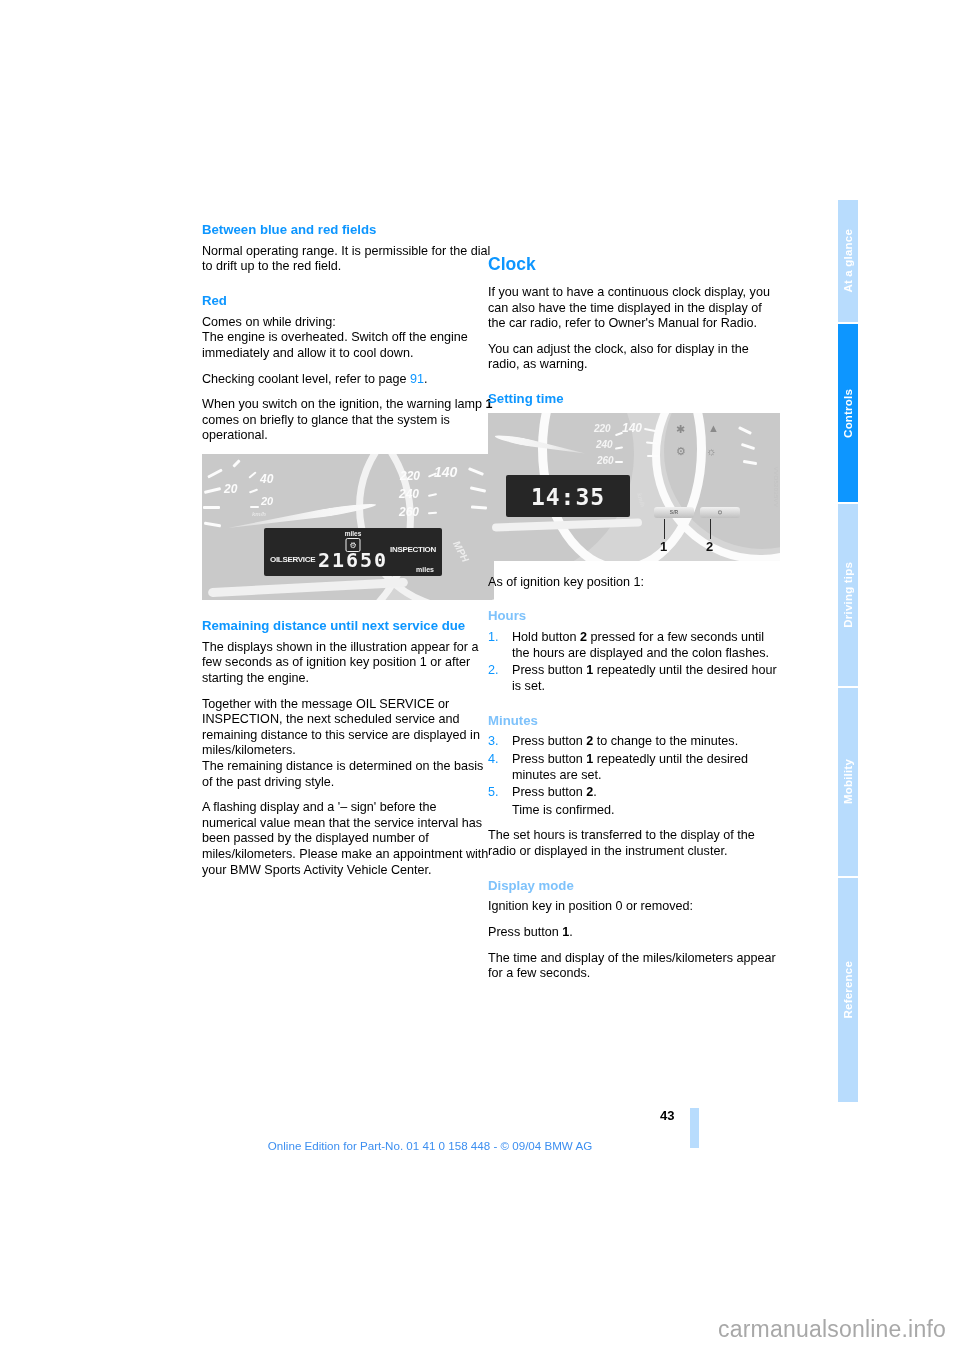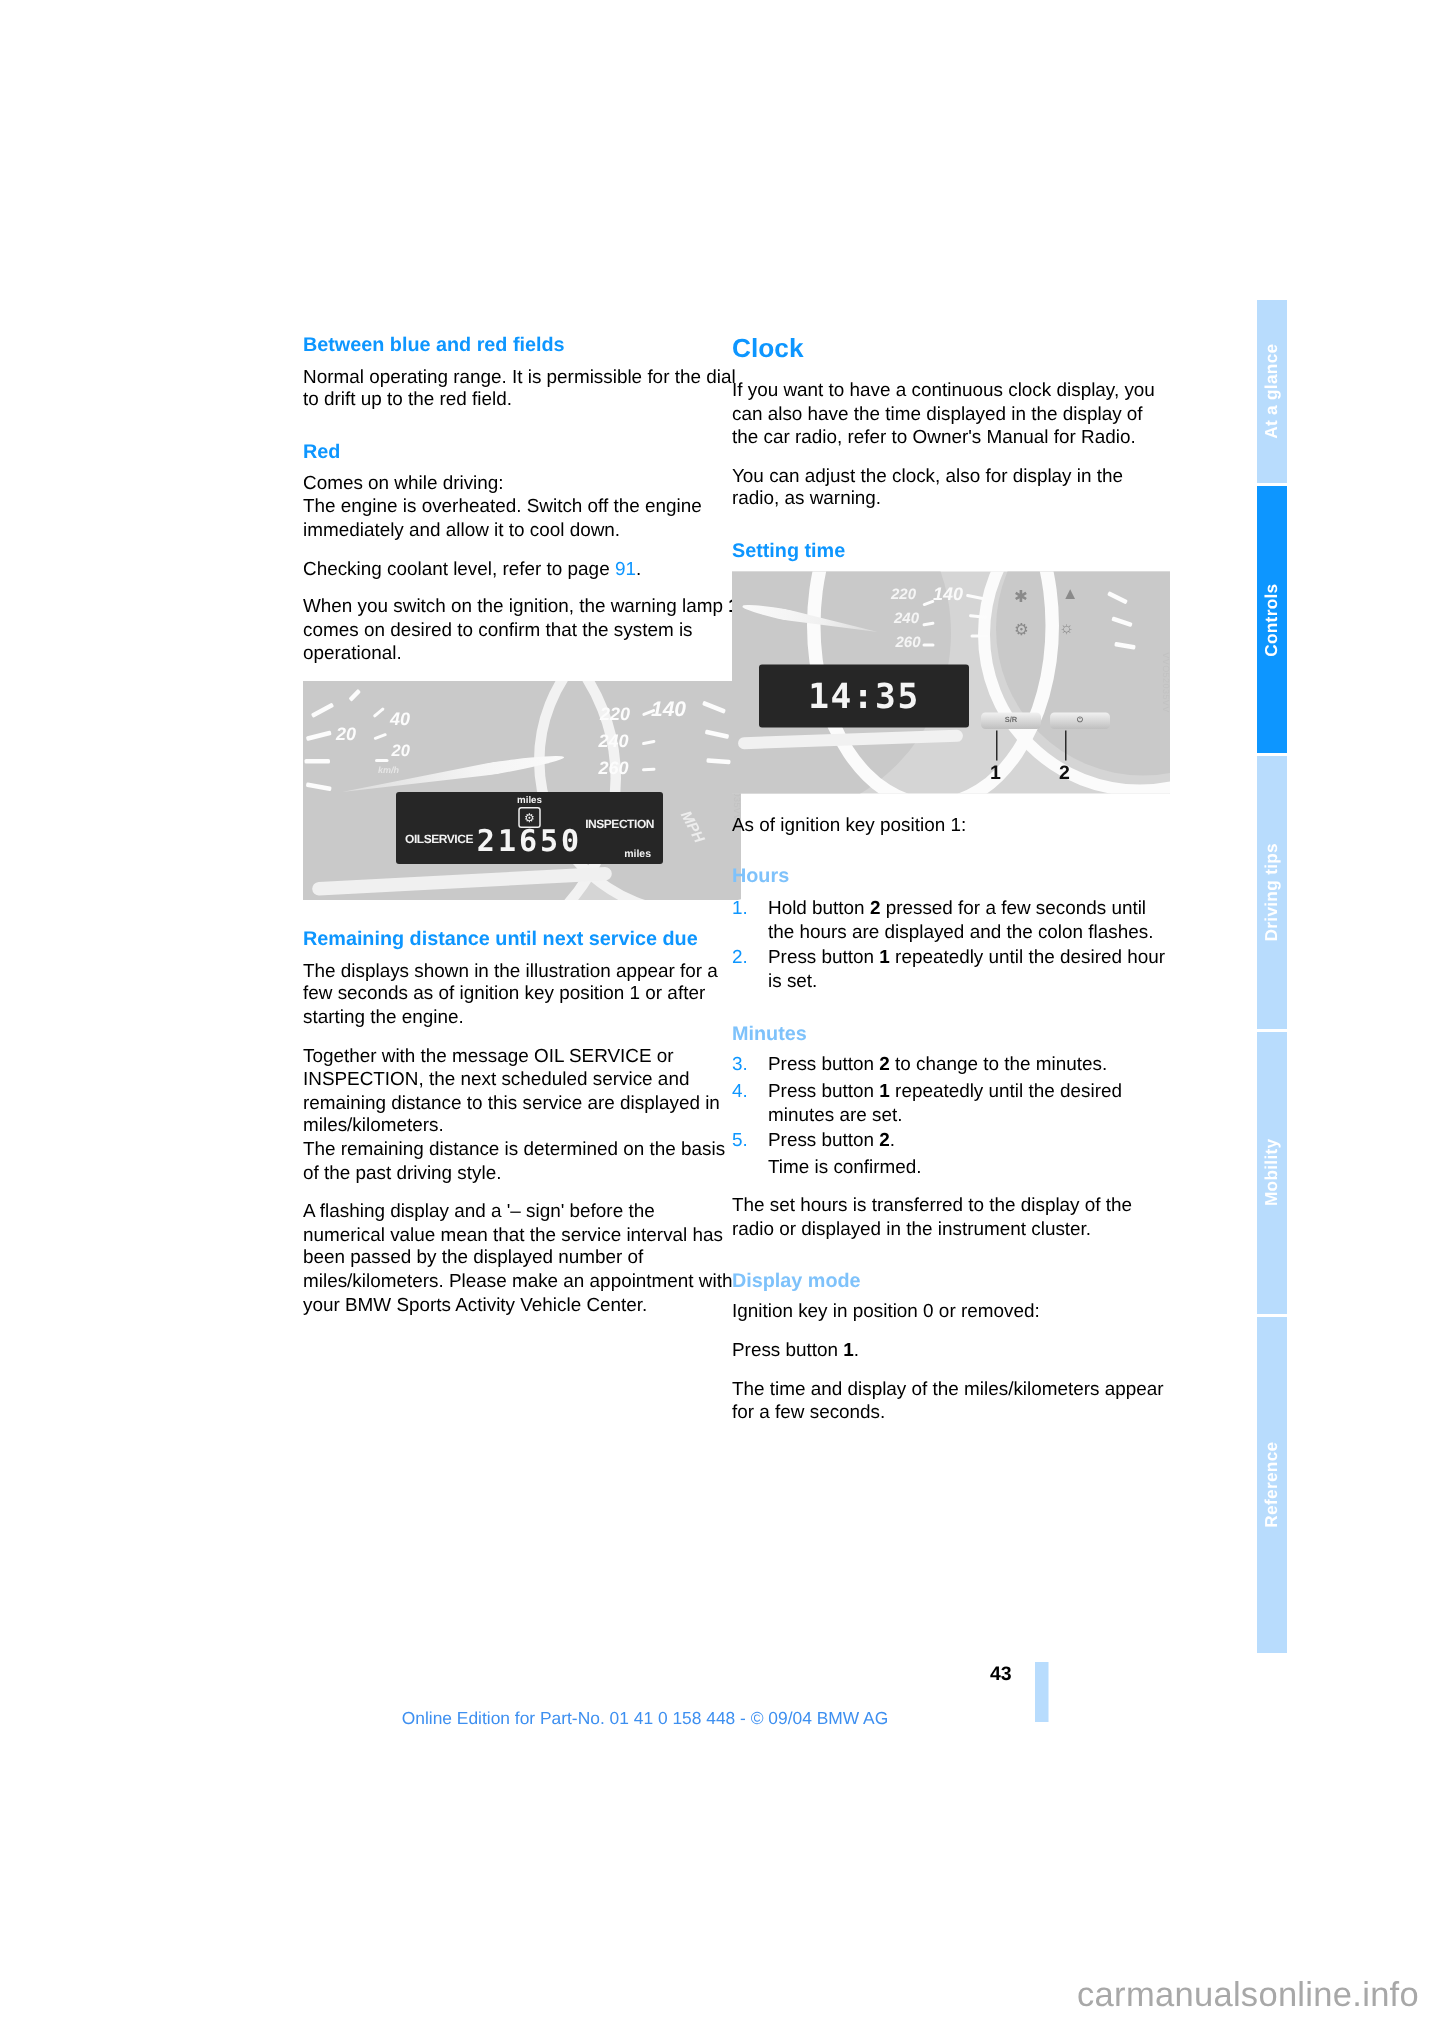--- a/index.html
+++ b/index.html
@@ -34,21 +34,21 @@
     font-weight:bold;
     color:#ffffff;
     letter-spacing:0.2px;
     white-space:nowrap;
   }
   .tab.active .tablabel { color:#ffffff; }
 
   
   .col { position:absolute; top:222px; width:292px; }
   .col-left  { left:170px;margin-left:32px; }
-  .col-right { left:488px; }
+  .col-right { left:488px;margin-top:32px; }
   h3.sub {
     font-size:13.2px;
     font-weight:bold;
     color:#0d96ff;
     margin:18px 0 6px 0;
     line-height:1.2;
   }
   h3.sub.pale { color:#7ec2fb; }
   h2.big {
     font-size:17.5px;
@@ -147,21 +147,21 @@
     transform:rotate(-9deg);
     background:linear-gradient(90deg,#dcdcdc 0%,#f4f4f4 60%,#fafafa 100%);
     clip-path:polygon(0 48%,74% 0,100% 18%,100% 82%,74% 100%);
   }
   .scale { position:absolute; font-style:italic; font-weight:bold; color:#fcfcfc; }
   .tick  { position:absolute; background:#fcfcfc; border-radius:1px; }
   .unit  { position:absolute; font-style:italic; font-weight:bold; color:#e6e6e6; font-size:6px; }
   .mph   { position:absolute; font-style:italic; font-weight:bold; color:#ededed; font-size:10px; }
 
   
-  .fig2 .lcd { left:18px; top:62px; width:140px; height:42px; }
+  .fig2 .lcd { left:18px; top:62px; width:124px; height:42px; }
   .lcd-time {
     position:absolute; left:50%; top:9px; transform:translateX(-50%);
     font-size:23px; font-weight:bold; color:#f4f4f4;
     font-family:"DejaVu Sans Mono", monospace; letter-spacing:1px;
   }
   .btn2 {
     position:absolute; height:11px; width:40px;
     background:linear-gradient(180deg,#f1f1f1,#bfbfbf);
     border-radius:3px;
     display:flex; align-items:center; justify-content:center;
@@ -227,21 +227,21 @@
 
     <h3 class="sub first">Between blue and red fields</h3>
     <p>Normal operating range. It is permissible for the dial to drift up to the red field.</p>
 
     <h3 class="sub">Red</h3>
     <p class="tight">Comes on while driving:</p>
     <p>The engine is overheated. Switch off the engine immediately and allow it to cool down.</p>
 
     <p><span>Checking coolant level, refer to page </span><span class="lnk">91</span><span>.</span></p>
 
-    <p><span>When you switch on the ignition, the warning lamp </span><span class="bold">1</span><span> comes on desired to confirm that the system is operational.</span></p>
+    <p><span>When you switch on the ignition, the warning lamp </span><span class="bold">1</span><span> comes on briefly to glance that the system is operational.</span></p>
 
 
     <div class="fig fig1">
       <div class="dialbg"></div>
       <div class="dialbg2"></div>
       <div class="arcband" style="left:-46px; top:-64px; width:244px; height:244px;"></div>
       <div class="arcband" style="right:-72px; top:-52px; width:196px; height:196px;"></div>
 
       <div class="tick" style="left:5px;  top:18px; width:16px; height:3px; transform:rotate(-28deg);"></div>
       <div class="tick" style="left:2px;  top:35px; width:17px; height:3px; transform:rotate(-14deg);"></div>

